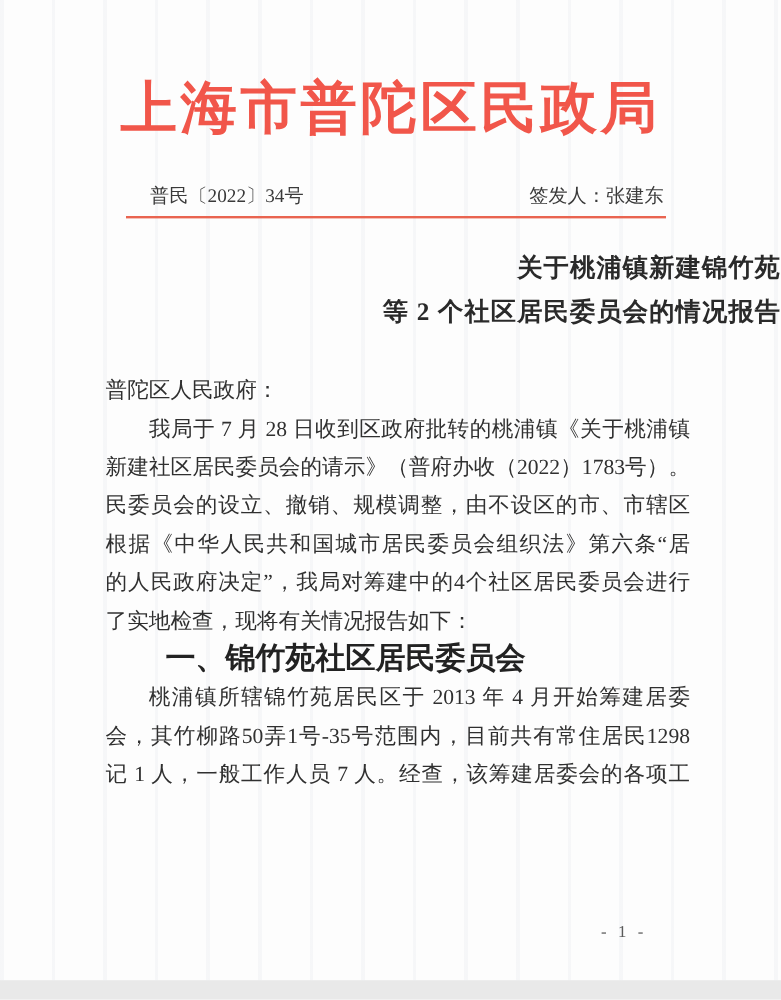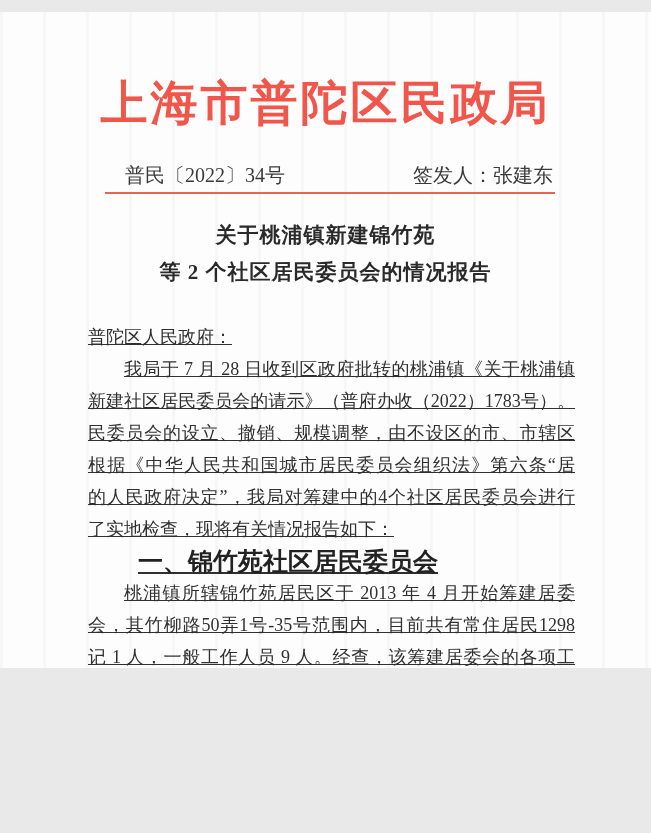--- a/index.html
+++ b/index.html
@@ -3,22 +3,22 @@
 <meta charset="utf-8">
 <style>
   html, body {
     margin: 0;
     padding: 0;
     background: #e9e9e9;
   }
   .page {
     position: relative;
     width: 651px;
-    height: 656px;
-    margin: 12px auto;
+    height: 817px;
+    margin: 0 auto;
     background-color: #fdfdfd;
     background-image: repeating-linear-gradient(90deg,
       rgba(225,228,234,0.25) 0px, rgba(225,228,234,0.25) 3px,
       rgba(255,255,255,0) 3px, rgba(255,255,255,0) 43px);
     overflow: hidden;
     font-family: "Liberation Serif", "DejaVu Serif", serif;
     color: #2e2e2e;
   }
   .agency-name {
     position: absolute;
@@ -33,53 +33,52 @@
     white-space: nowrap;
   }
   .meta-row {
     position: absolute;
     top: 150px;
     left: 125px;
     right: 98px;
     height: 24px;
     display: flex;
     justify-content: space-between;
-    align-items: flex-start;
-    font-size: 20px;
+    align-items: flex-end;
+    font-size: 16px;
     color: #3a3a3a;
     white-space: nowrap;
   }
   .red-line {
     position: absolute;
     top: 180px;
     left: 105px;
     width: 450px;
     height: 2px;
   }
   .doc-title {
     position: absolute;
     top: 205px;
     left: 0;
     width: 100%;
-    text-align: center;
+    text-align: right;
     font-size: 21px;
     line-height: 37px;
     font-weight: bold;
     letter-spacing: 1px;
     color: #2a2a2a;
     white-space: nowrap;
   }
   .doc-body {
     position: absolute;
     top: 309px;
     left: 88px;
     width: 487px;
     font-size: 18px;
     color: #303030;
-    text-decoration: underline;
   }
   .body-line {
     height: 32px;
     line-height: 32px;
     text-align: justify;
     text-align-last: justify;
     overflow: hidden;
   }
   .body-line.nofill {
     text-align: left;
@@ -131,18 +130,18 @@
       <div class="body-line nofill">普陀区人民政府：</div>
       <div class="body-line indent">我局于 7 月 28 日收到区政府批转的桃浦镇《关于桃浦镇</div>
       <div class="body-line">新建社区居民委员会的请示》（普府办收（2022）1783号）。</div>
       <div class="body-line">民委员会的设立、撤销、规模调整，由不设区的市、市辖区</div>
       <div class="body-line">根据《中华人民共和国城市居民委员会组织法》第六条“居</div>
       <div class="body-line">的人民政府决定”，我局对筹建中的4个社区居民委员会进行</div>
       <div class="body-line nofill">了实地检查，现将有关情况报告如下：</div>
       <div class="body-line nofill indent heading">一、锦竹苑社区居民委员会</div>
       <div class="body-line indent">桃浦镇所辖锦竹苑居民区于 2013 年 4 月开始筹建居委</div>
       <div class="body-line">会，其竹柳路50弄1号-35号范围内，目前共有常住居民1298</div>
-      <div class="body-line">记 1 人，一般工作人员 9 人。经查，该筹建居委会的各项工</div>
+      <div class="body-line">记 1 人，一般工作人员 7 人。经查，该筹建居委会的各项工</div>
     </div>
 
   <div class="page-number">- 1 -</div>
 
 </div>
 
 </body></html>

